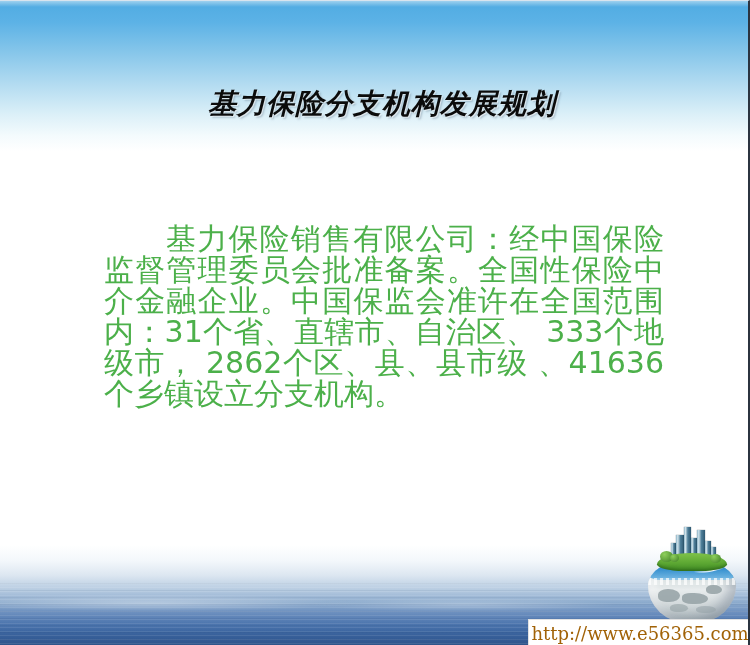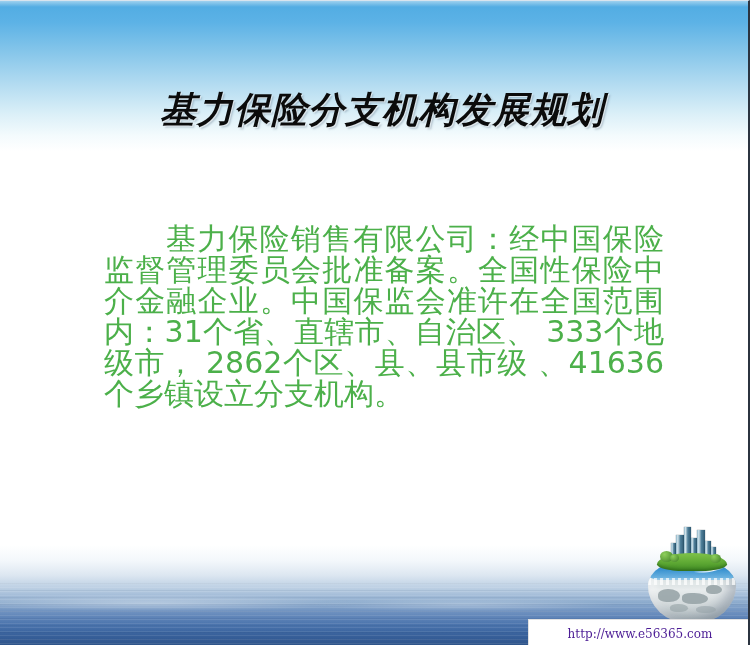--- a/index.html
+++ b/index.html
@@ -99,21 +99,21 @@
     position: absolute;
     left: 0;
     top: 61px;
     width: 750px;
     text-align: center;
     padding-left: 14px;
     box-sizing: border-box;
     font-family: "DejaVu Serif", "Liberation Serif", serif;
     font-weight: bold;
     font-style: italic;
-    font-size: 36px;
+    font-size: 28px;
     line-height: 46px;
     letter-spacing: 1px;
     color: #0b0b0b;
     text-shadow:
       1px 1px 0 rgba(255,255,255,0.55),
       2px 2px 2px rgba(90,110,130,0.35);
     white-space: nowrap;
   }
 
   
@@ -239,22 +239,22 @@
     height: 27px;
     background: #ffffff;
     border-top: 1px solid #e2e2e2;
     border-left: 1px solid #e2e2e2;
     display: flex;
     align-items: center;
     justify-content: center;
   }
   #watermark .url {
     font-family: "DejaVu Serif", "Liberation Serif", serif;
-    font-size: 12px;
-    color: #4c1d95;
+    font-size: 18px;
+    color: #a16207;
     letter-spacing: 0px;
     white-space: nowrap;
   }
 </style>
 </head>
 <body>
 
 <div id="slide">
 
   <div class="sky-band">

